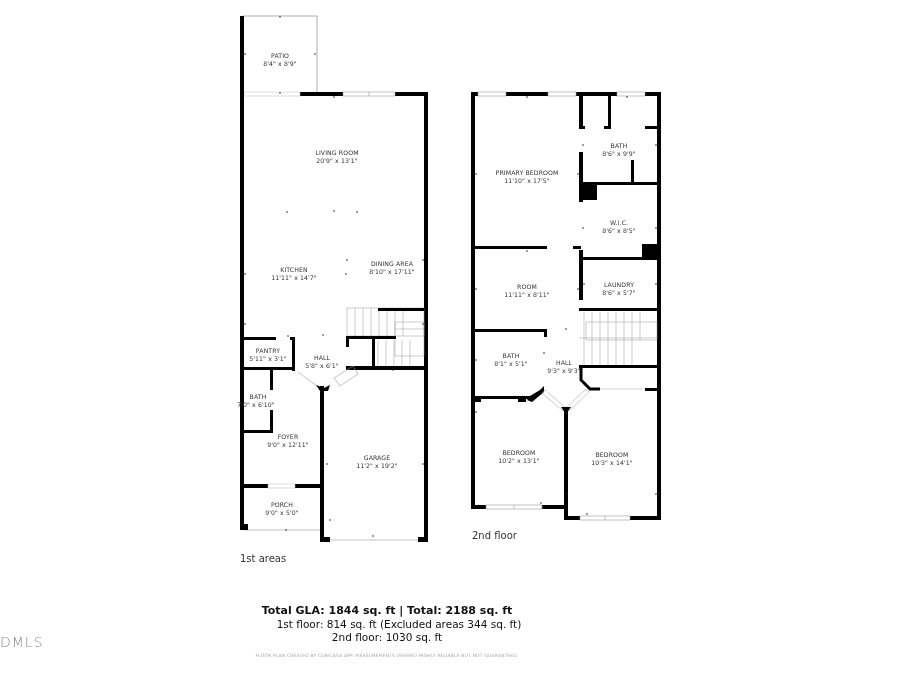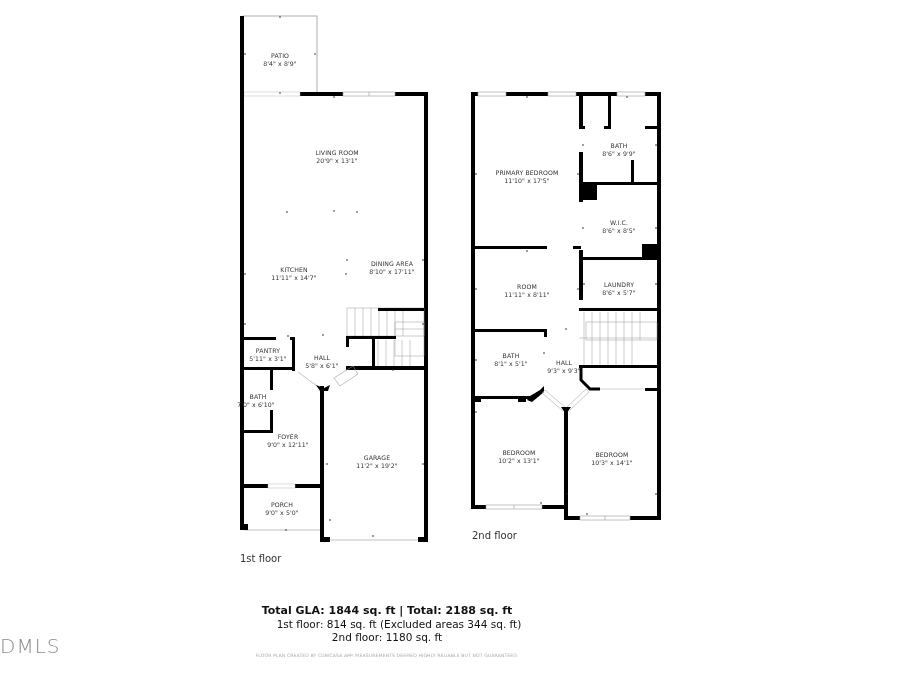--- a/index.html
+++ b/index.html
@@ -5,21 +5,21 @@
   html, body { margin:0; padding:0; background:#ffffff; }
   body { width:900px; height:675px; position:relative; overflow:hidden; font-family:"DejaVu Sans", sans-serif; }
   svg.plan { position:absolute; left:0; top:0; }
   .room-label { font-family:"DejaVu Sans", sans-serif; font-size:6.2px; fill:#333; text-anchor:middle; letter-spacing:0.1px; }
   .floor-label { position:absolute; font-size:10px; color:#333; }
   .footer { position:absolute; left:0; width:774px; text-align:center; color:#111; }
   .f1 { top:604px; font-size:11px; font-weight:bold; }
   .f2 { top:618px; font-size:10.5px;margin-left:12px; }
   .f3 { top:631px; font-size:10.5px; }
   .f4 { top:653px; font-size:4.6px; color:#aaa; letter-spacing:0.1px; }
-  .logo { position:absolute; left:0; top:634px; font-size:20px; color:#888; font-weight:300; letter-spacing:1px; }
+  .logo { position:absolute; left:0; top:634px; font-size:14px; color:#888; font-weight:300; letter-spacing:1px; }
 </style>
 </head>
 <body>
 
 <svg class="plan" width="900" height="675" viewBox="0 0 900 675" xmlns="http://www.w3.org/2000/svg">
 
   <g>
 
     <rect x="243" y="16" width="74" height="77" fill="none" stroke="#999" stroke-width="0.8"></rect>
 
@@ -240,21 +240,21 @@
     <text class="room-label" x="511" y="366">8'1" x 5'1"</text>
     <text class="room-label" x="564" y="365">HALL</text>
     <text class="room-label" x="564" y="373">9'3" x 9'3"</text>
     <text class="room-label" x="519" y="455">BEDROOM</text>
     <text class="room-label" x="519" y="463">10'2" x 13'1"</text>
     <text class="room-label" x="612" y="457">BEDROOM</text>
     <text class="room-label" x="612" y="465">10'3" x 14'1"</text>
   </g>
 </svg>
 
-<div class="floor-label" style="left:240px; top:553px;">1st floor</div>
+<div class="floor-label" style="left:240px; top:553px;">1st areas</div>
 <div class="floor-label" style="left:472px; top:530px;">2nd floor</div>
 
 <div class="footer f1">Total GLA: 1844 sq. ft | Total: 2188 sq. ft</div>
 <div class="footer f2">1st floor: 814 sq. ft (Excluded areas 344 sq. ft)</div>
-<div class="footer f3">2nd floor: 1180 sq. ft</div>
+<div class="footer f3">2nd floor: 1030 sq. ft</div>
 <div class="footer f4">FLOOR PLAN CREATED BY CUBICASA APP. MEASUREMENTS DEEMED HIGHLY RELIABLE BUT NOT GUARANTEED.</div>
 
 <div class="logo">DMLS</div>
 
 </body></html>

